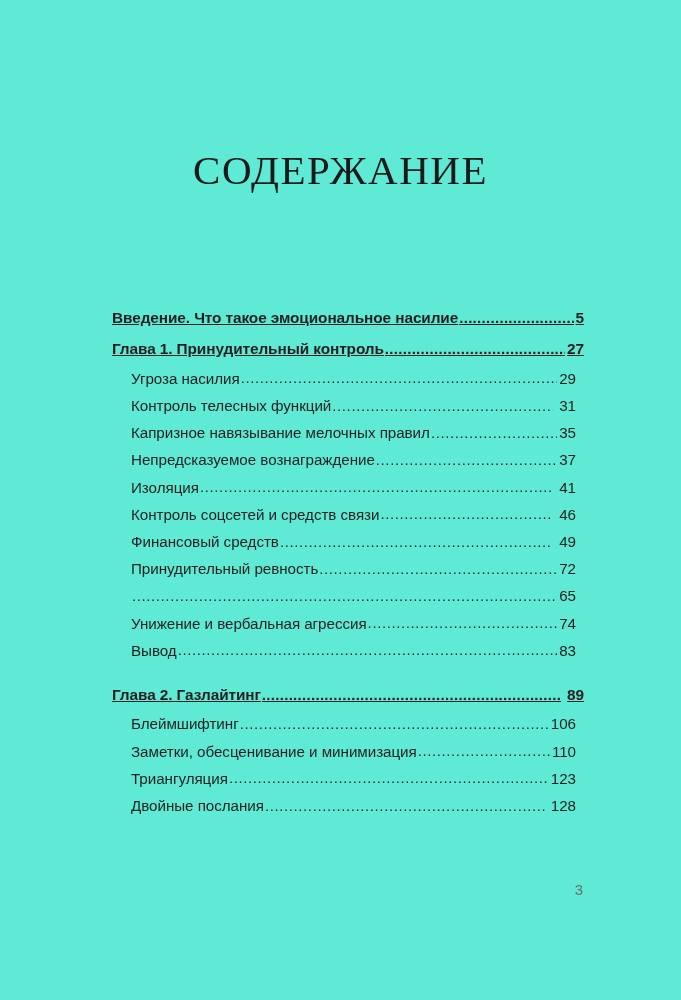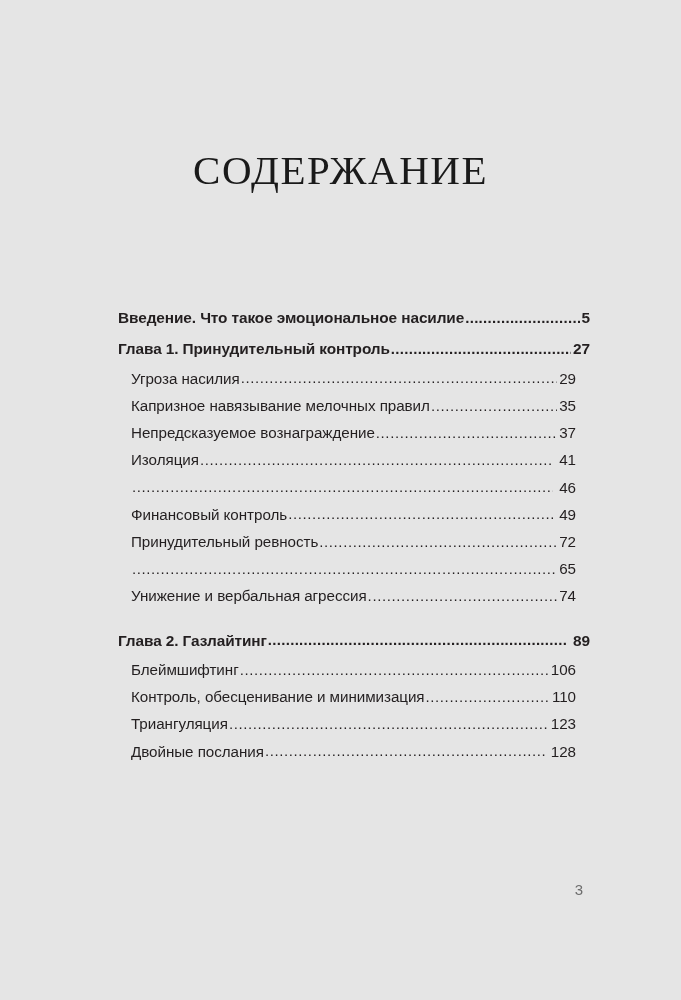--- a/index.html
+++ b/index.html
@@ -12,21 +12,21 @@
     height: 1000px;
     position: relative;
     overflow: hidden;
     font-family: "Liberation Sans", "DejaVu Sans", sans-serif;
     -webkit-font-smoothing: antialiased;
   }
 
   .page {
     position: absolute;
     inset: 0;
-    background: #e5e5e5;
+    background: #5eead4;
     padding-left: 18px;
   }
 
   
   .toc-title {
     position: absolute;
     top: 150px;
     left: 0;
     width: 681px;
     text-align: center;
@@ -52,26 +52,27 @@
     align-items: baseline;
     width: 100%;
     color: #231f20;
     line-height: 1;
   }
 
   
   .entry.level-0 {
     font-weight: bold;
     font-size: 15.4px;
-    margin-left: 14px;
+    margin-left: 8px;
     margin-top: 0;
     margin-bottom: 0;
     padding-top: 8px;
     padding-bottom: 8px;
     letter-spacing: -0.1px;
+    text-decoration: underline;
   }
 
   
   .entry.level-1 {
     font-weight: 400;
     font-size: 15.2px;
     margin-left: 27px;
     width: calc(100% - 27px);
     padding-top: 6px;
     padding-bottom: 6px;
@@ -145,70 +146,81 @@
       <div class="entry level-0">
         <span class="entry-label">Глава 1. Принудительный контроль</span>
         <span class="entry-leader"></span>
         <span class="entry-page">27</span>
       </div>
       <div class="entry level-1">
         <span class="entry-label">Угроза насилия</span>
         <span class="entry-leader"></span>
         <span class="entry-page">29</span>
       </div>
+      <div class="entry level-1 space-before-page">
+        <span class="entry-label">Контроль телесных функций</span>
+        <span class="entry-leader"></span>
+        <span class="entry-page">31</span>
+      </div>
       <div class="entry level-1">
         <span class="entry-label">Капризное навязывание мелочных правил</span>
         <span class="entry-leader"></span>
         <span class="entry-page">35</span>
       </div>
       <div class="entry level-1">
         <span class="entry-label">Непредсказуемое вознаграждение</span>
         <span class="entry-leader"></span>
         <span class="entry-page">37</span>
       </div>
       <div class="entry level-1 space-before-page">
         <span class="entry-label">Изоляция</span>
         <span class="entry-leader"></span>
         <span class="entry-page">41</span>
       </div>
       <div class="entry level-1 space-before-page">
+        <span class="entry-label">Контроль соцсетей и средств связи</span>
         <span class="entry-leader"></span>
         <span class="entry-page">46</span>
       </div>
       <div class="entry level-1 space-before-page">
-        <span class="entry-label">Финансовый контроль</span>
+        <span class="entry-label">Финансовый средств</span>
         <span class="entry-leader"></span>
         <span class="entry-page">49</span>
       </div>
       <div class="entry level-1">
         <span class="entry-label">Принудительный ревность</span>
         <span class="entry-leader"></span>
         <span class="entry-page">72</span>
       </div>
       <div class="entry level-1">
         <span class="entry-leader"></span>
         <span class="entry-page">65</span>
       </div>
       <div class="entry level-1">
         <span class="entry-label">Унижение и вербальная агрессия</span>
         <span class="entry-leader"></span>
         <span class="entry-page">74</span>
+      </div>
+      <div class="entry level-1">
+        <span class="entry-label">Вывод</span>
+        <span class="entry-leader"></span>
+        <span class="entry-page">83</span>
       </div>
       <div class="entry level-0 gap-before space-before-page">
         <span class="entry-label">Глава 2. Газлайтинг</span>
         <span class="entry-leader"></span>
         <span class="entry-page">89</span>
       </div>
       <div class="entry level-1">
         <span class="entry-label">Блеймшифтинг</span>
         <span class="entry-leader"></span>
         <span class="entry-page">106</span>
       </div>
       <div class="entry level-1">
-        <span class="entry-label">Контроль, обесценивание и минимизация</span>
+        <span class="entry-label">Заметки, обесценивание и минимизация</span>
         <span class="entry-leader"></span>
         <span class="entry-page">110</span>
       </div>
       <div class="entry level-1">
         <span class="entry-label">Триангуляция</span>
         <span class="entry-leader"></span>
         <span class="entry-page">123</span>
       </div>
       <div class="entry level-1 space-before-page">
         <span class="entry-label">Двойные послания</span>

